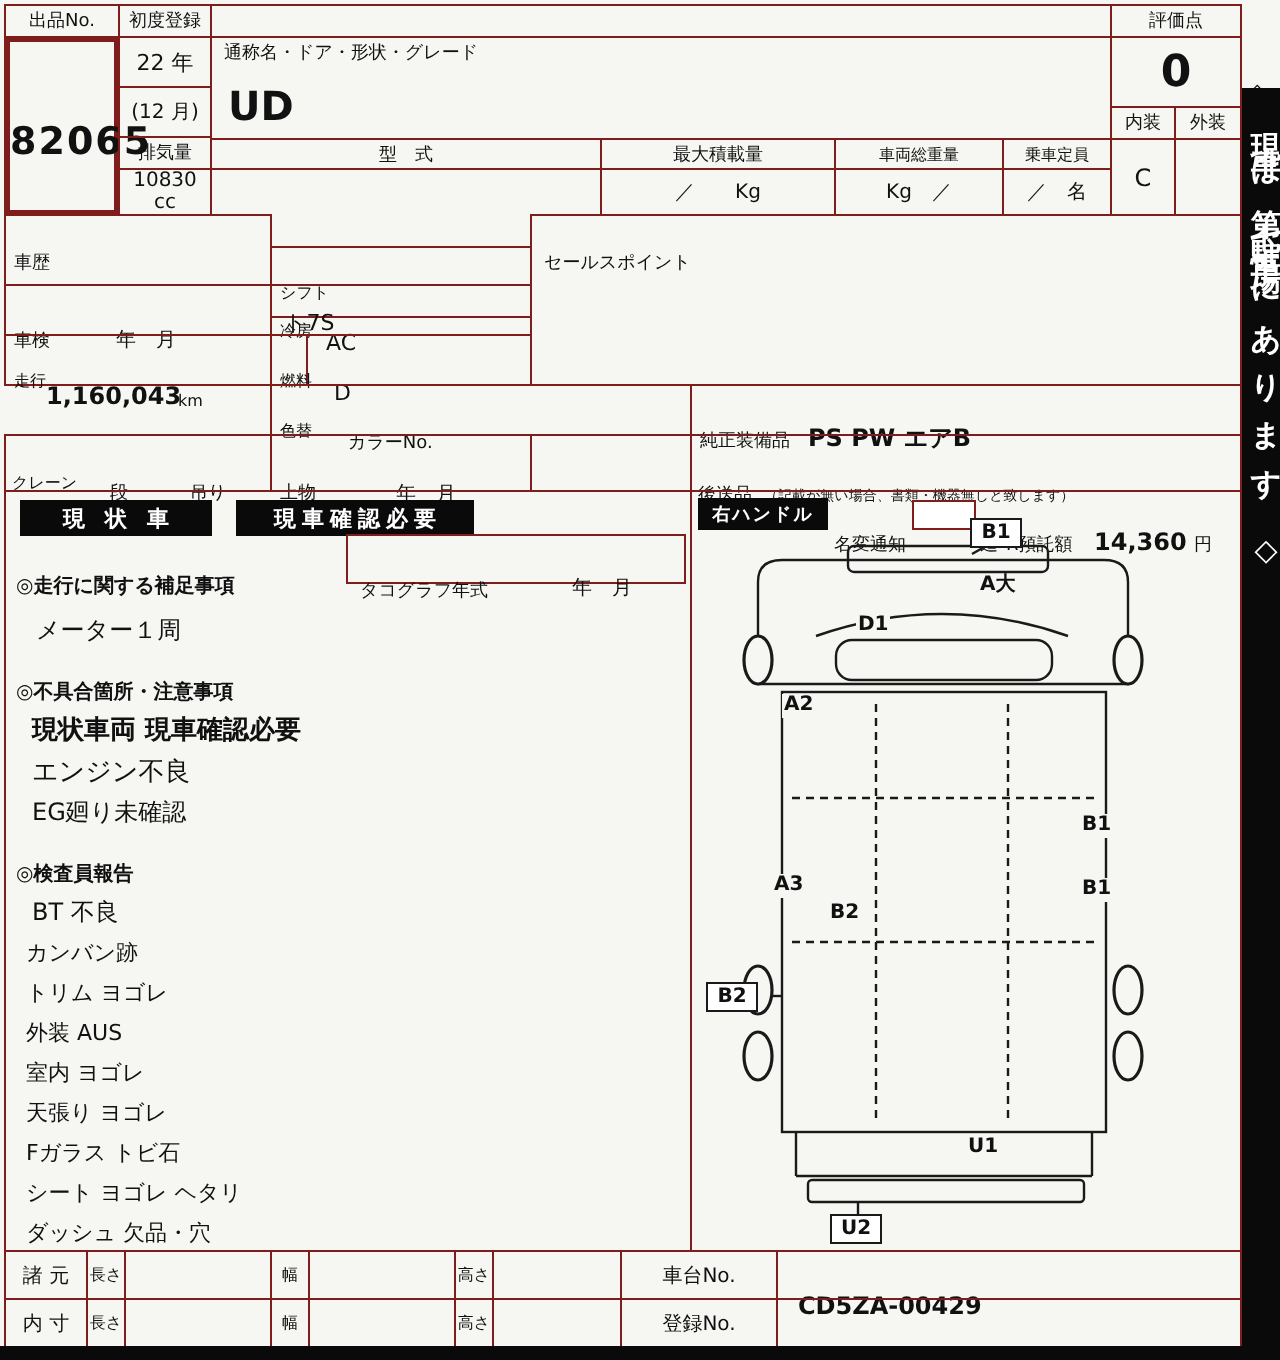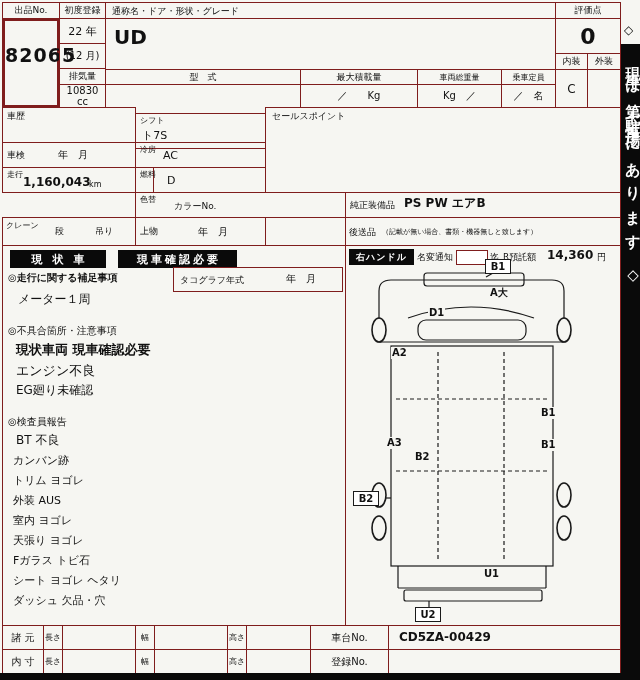--- a/index.html
+++ b/index.html
@@ -1,20 +1,20 @@
 <!DOCTYPE html>
 <html><head>
 <meta charset="utf-8">
 <style>
   html,body{margin:0;padding:0;background:#fff;}
   .sheet{position:relative;width:640px;height:680px;background:#f6f6f2;overflow:hidden;
          font-family:"DejaVu Sans", sans-serif;color:#111;}
   .cell{position:absolute;border:1px solid #7f1d1d;box-sizing:border-box;background:transparent;}
   .cl{display:flex;align-items:center;justify-content:center;text-align:center;}
-  .t{position:absolute;white-space:nowrap;line-height:1.15;}
+  .t{position:absolute;white-space:nowrap;line-height:1.15;margin-top:16px;}
   .badge{position:absolute;background:#0a0a0a;color:#fff;font-weight:bold;
          display:flex;align-items:center;justify-content:center;white-space:nowrap;box-sizing:border-box;}
   .mk{position:absolute;font-size:10px;font-weight:600;line-height:12px;background:#f6f6f2;padding:0 1px;}
   .mkb{position:absolute;font-size:10px;font-weight:600;line-height:13px;width:26px;height:15px;
        text-align:center;border:1px solid #1a1a1a;background:#fff;box-sizing:border-box;}
   .vstrip{position:absolute;left:621px;top:0;width:19px;height:680px;background:#f6f6f2;}
   .vblack{position:absolute;left:0;top:44px;width:19px;height:636px;background:#0a0a0a;}
   .vtext{writing-mode:vertical-rl;color:#fff;font-size:15px;font-weight:600;letter-spacing:7px;
          position:absolute;top:10px;left:2px;}
 </style>
@@ -52,21 +52,21 @@
   <div class="cell cl" style="left:555px;top:2px;width:66px;height:17px;font-size:9px">評価点</div>
   <div class="cell cl" style="left:555px;top:18px;width:66px;height:36px;font-size:22px;font-weight:bold">0</div>
   <div class="cell cl" style="left:555px;top:53px;width:33px;height:17px;font-size:9px">内装</div>
   <div class="cell cl" style="left:587px;top:53px;width:34px;height:17px;font-size:9px">外装</div>
   <div class="cell cl" style="left:555px;top:69px;width:33px;height:39px;font-size:12px">C</div>
   <div class="cell cl" style="left:587px;top:69px;width:34px;height:39px;font-size:12px"></div>
 
   <div class="cell" style="left:2px;top:107px;width:134px;height:36px">
     <span class="t" style="left:4px;top:3px;font-size:9px">車歴</span>
   </div>
-  <div class="cell" style="left:135px;top:113px;width:131px;height:36px">
+  <div class="cell" style="left:135px;top:123px;width:131px;height:36px">
     <span class="t" style="left:4px;top:2px;font-size:8px">シフト</span>
     <span class="t" style="left:6px;top:16px;font-size:11px">ト7S</span>
   </div>
   <div class="cell" style="left:265px;top:107px;width:356px;height:86px">
     <span class="t" style="left:6px;top:3px;font-size:9px">セールスポイント</span>
   </div>
   <div class="cell" style="left:2px;top:142px;width:134px;height:26px">
     <span class="t" style="left:4px;top:7px;font-size:9px">車検</span>
     <span class="t" style="left:55px;top:6px;font-size:10px">年　月</span>
   </div>
@@ -111,26 +111,26 @@
   <div class="badge" style="left:10px;top:250px;width:96px;height:18px;font-size:11px;letter-spacing:10px;text-indent:10px">現状車</div>
   <div class="badge" style="left:118px;top:250px;width:119px;height:18px;font-size:11px;letter-spacing:3px;text-indent:3px">現車確認必要</div>
 
   <span class="t" style="left:8px;top:272px;font-size:10px;font-weight:600">◎走行に関する補足事項</span>
   <div class="cell" style="left:173px;top:267px;width:170px;height:25px">
     <span class="t" style="left:6px;top:7px;font-size:9px">タコグラフ年式</span>
     <span class="t" style="right:26px;top:5px;font-size:10px">年　月</span>
   </div>
   <span class="t" style="left:18px;top:293px;font-size:12px">メーター１周</span>
 
-  <span class="t" style="left:8px;top:325px;font-size:10px;font-weight:400">◎不具合箇所・注意事項</span>
+  <span class="t" style="left:8px;top:325px;font-size:10px;font-weight:700">◎不具合箇所・注意事項</span>
   <span class="t" style="left:16px;top:343px;font-size:13px;font-weight:bold">現状車両 現車確認必要</span>
   <span class="t" style="left:16px;top:364px;font-size:13px">エンジン不良</span>
   <span class="t" style="left:16px;top:384px;font-size:12px">EG廻り未確認</span>
 
-  <span class="t" style="left:8px;top:416px;font-size:10px;font-weight:400">◎検査員報告</span>
+  <span class="t" style="left:8px;top:416px;font-size:10px;font-weight:700">◎検査員報告</span>
   <span class="t" style="left:16px;top:434px;font-size:12px">BT 不良</span>
   <span class="t" style="left:13px;top:455px;font-size:11px">カンバン跡</span>
   <span class="t" style="left:13px;top:475px;font-size:11px">トリム ヨゴレ</span>
   <span class="t" style="left:13px;top:495px;font-size:11px">外装 AUS</span>
   <span class="t" style="left:13px;top:515px;font-size:11px">室内 ヨゴレ</span>
   <span class="t" style="left:13px;top:535px;font-size:11px">天張り ヨゴレ</span>
   <span class="t" style="left:13px;top:555px;font-size:11px">Fガラス トビ石</span>
   <span class="t" style="left:13px;top:575px;font-size:11px">シート ヨゴレ ヘタリ</span>
   <span class="t" style="left:13px;top:595px;font-size:11px">ダッシュ 欠品・穴</span>
 

